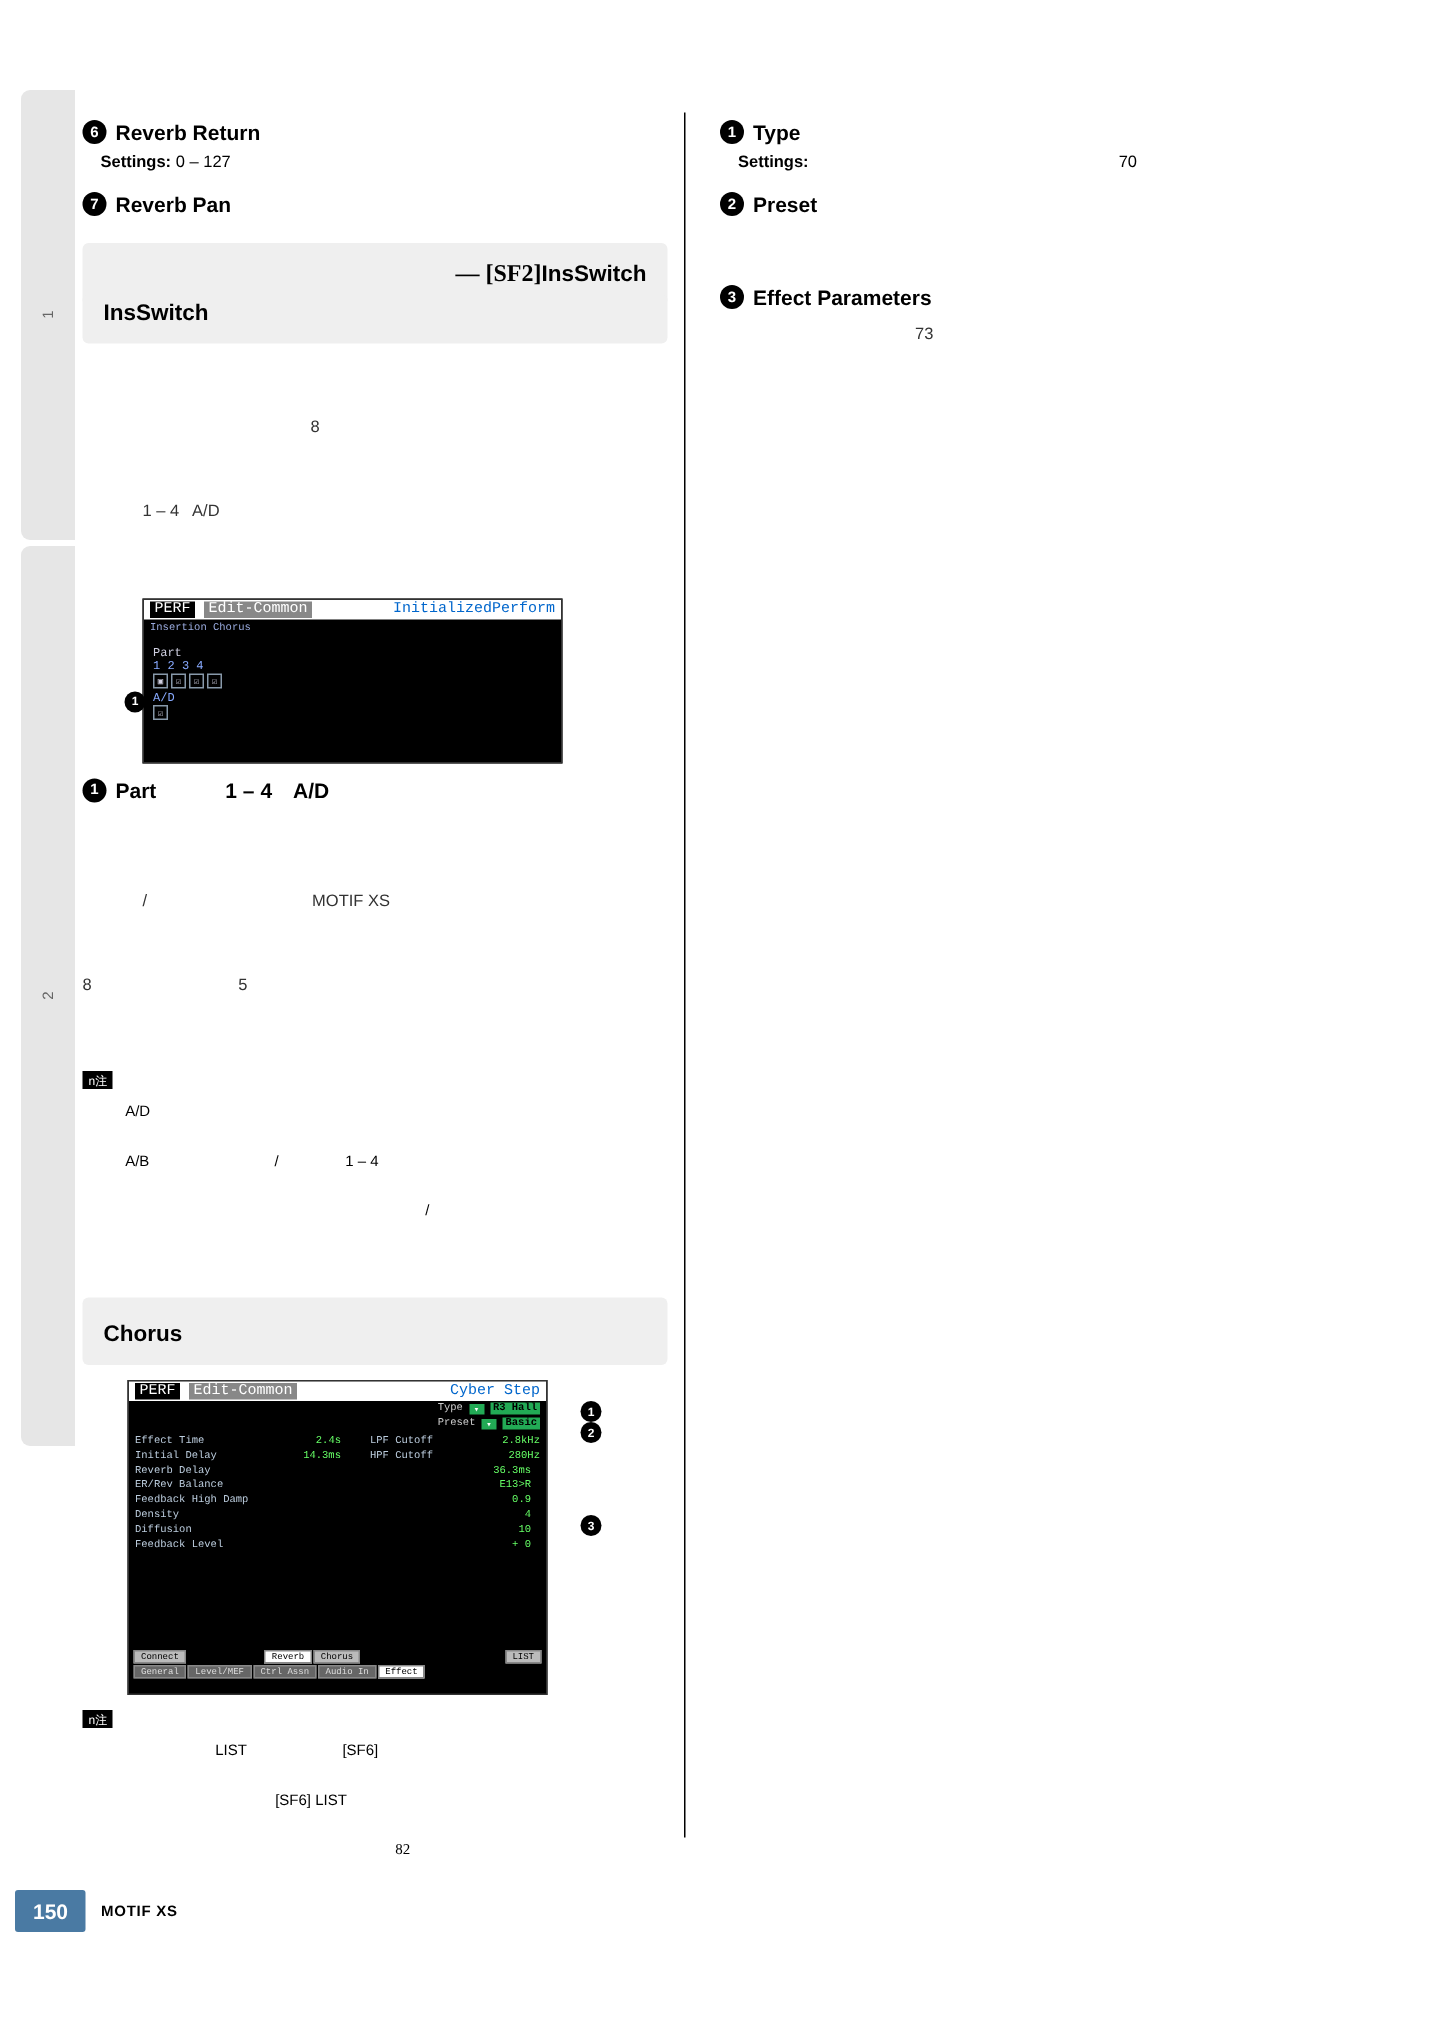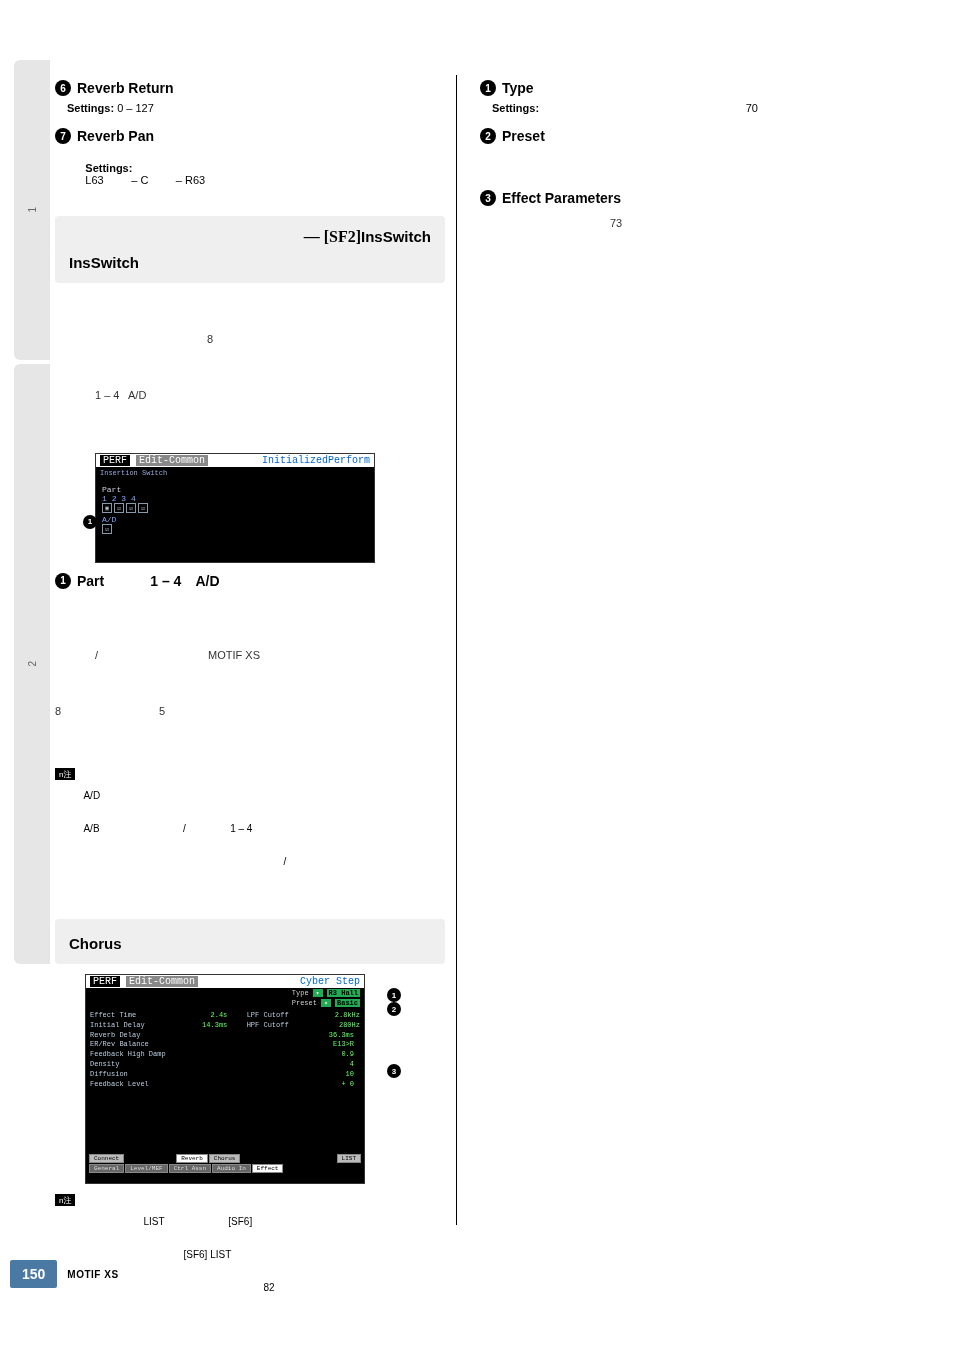--- a/index.html
+++ b/index.html
@@ -222,24 +222,20 @@
     </div>
     <div class="settings-line">
       <b>Settings:</b>
       <span>0 – 127</span>
     </div>
 
     <div class="num-heading">
       <span class="numcircle">7</span>
       <span>Reverb Pan</span>
     </div>
-    <div class="settings-line" style="white-space:pre;">
-      <b>Settings:</b>
-      <span>L63         – C         – R63</span>
-    </div>
 
     <div class="ghostbox">
       <div class="gtitle">
         <span style="order:2; font-size:15px;">InsSwitch</span>
         <span class="gright" style="order:1; margin-left:auto;">— [SF2]</span>
       </div>
     </div>
     <div class="ghostbox" style="margin-top:-18px; background:#efefef; padding-top:4px;">
       <div style="font-weight:bold; font-size:15px;">InsSwitch</div>
     </div>
@@ -249,21 +245,21 @@
       <div>1 – 4   A/D</div>
     </div>
 
     <div style="position:relative;">
       <div class="screenshot ss1">
         <div class="ss-topbar">
           <span class="tabsel">PERF</span>
           <span style="background:#888;color:#fff;padding:0 3px;">Edit-Common</span>
           <span style="margin-left:auto;color:#06c;">InitializedPerform</span>
         </div>
-        <div class="ss-sub">Insertion Switch</div>
+        <div class="ss-sub">Insertion Chorus</div>
         <div class="ss-body">
           <div class="ss-part-table">
             <div>Part</div>
             <div class="hdr">
               <span>1</span>
               <span>2</span>
               <span>3</span>
               <span>4</span>
             </div>
             <div class="ss-row-chk">
@@ -377,21 +373,21 @@
       <div class="callout-bubble" style="right:44px; top:14px;">1</div>
       <div class="callout-bubble" style="right:44px; top:28px;">2</div>
       <div class="callout-bubble" style="right:44px; top:90px;">3</div>
     </div>
 
     <div class="notebox">
       <div class="tag">n注</div>
       <div style="white-space:pre;">
         <div style="padding-left:60px;">LIST                       [SF6]</div>
         <div style="padding-left:100px;">[SF6] LIST</div>
-        <div style="padding-left:180px;">82</div>
+        <div style="padding-left:180px;font-family:Liberation Serif, serif;">82</div>
       </div>
     </div>
 
   </div>
 
   <div class="col-right">
     <div class="num-heading">
       <span class="numcircle">1</span>
       <span>Type</span>
     </div>

